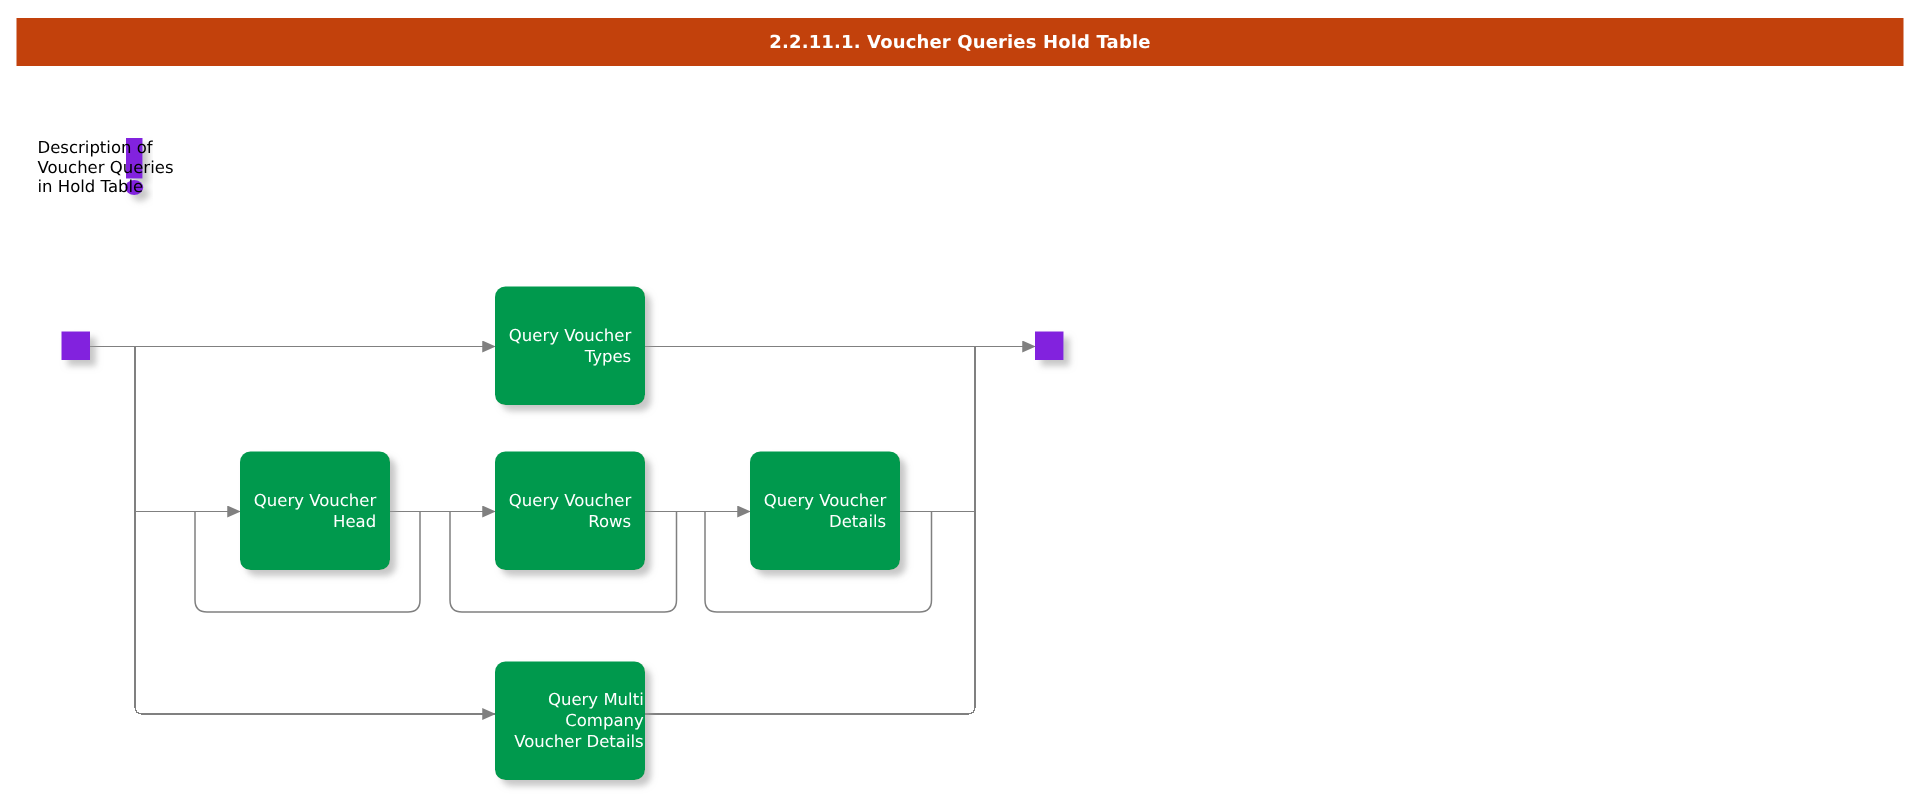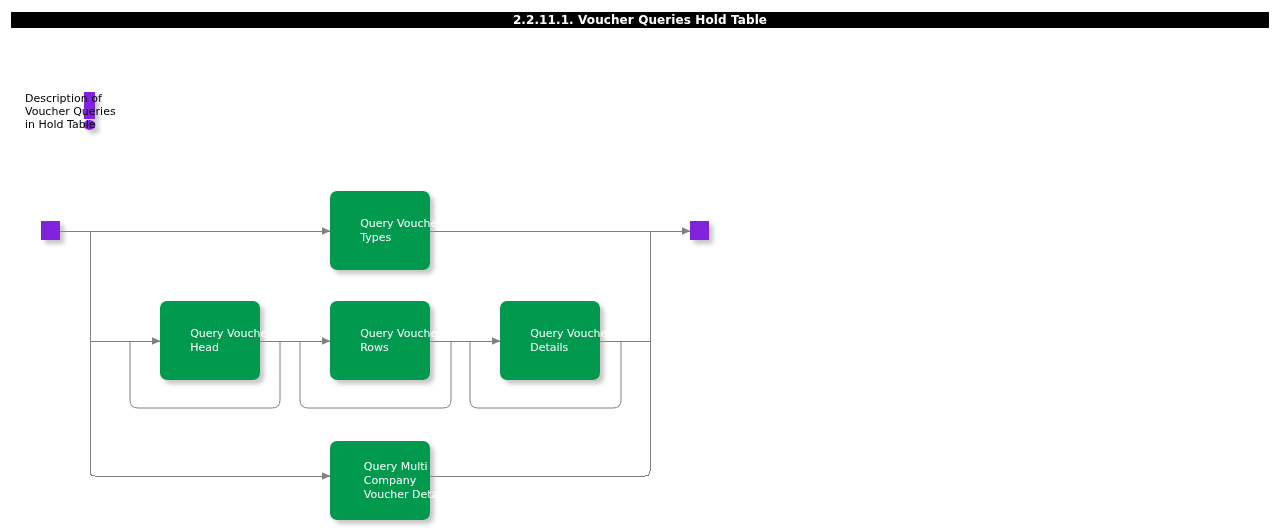--- a/index.html
+++ b/index.html
@@ -15,22 +15,22 @@
     overflow: hidden;
     font-family: "DejaVu Sans", "Liberation Sans", sans-serif;
   }
 
   
   #title-bar {
     position: absolute;
     left: 11px;
     top: 12px;
     width: 1258px;
-    height: 16px;
-    background: #000000;
+    height: 32px;
+    background: #c2410c;
     display: flex;
     align-items: center;
     justify-content: center;
   }
   #title-bar .title-text {
     color: #ffffff;
     font-size: 12px;
     font-weight: bold;
     letter-spacing: 0.1px;
     white-space: nowrap;
@@ -59,27 +59,26 @@
     color: #000000;
     white-space: pre-line;
   }
 
   
   .box-label {
     position: absolute;
     color: #ffffff;
     font-size: 11px;
     line-height: 14px;
-    text-align: left;
+    text-align: right;
     white-space: pre-line;
     display: flex;
     align-items: center;
     justify-content: center;
     pointer-events: none;
-    padding-left: 21px;
   }
 </style>
 </head>
 <body>
 
 <div id="title-bar">
   <span class="title-text">2.2.11.1. Voucher Queries Hold Table</span>
 </div>
 
 <svg id="diagram-canvas" viewBox="0 0 1280 530" xmlns="http://www.w3.org/2000/svg">

